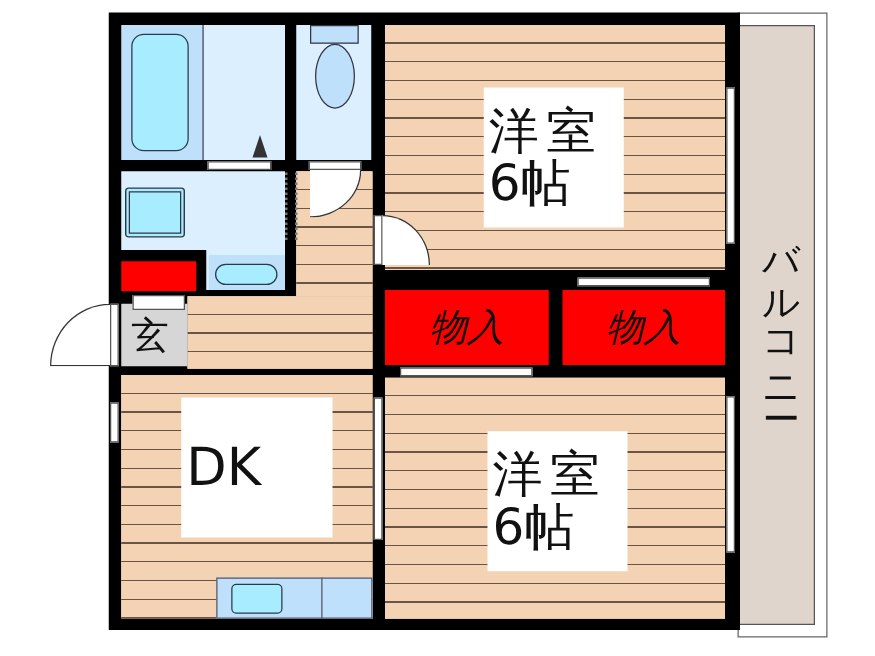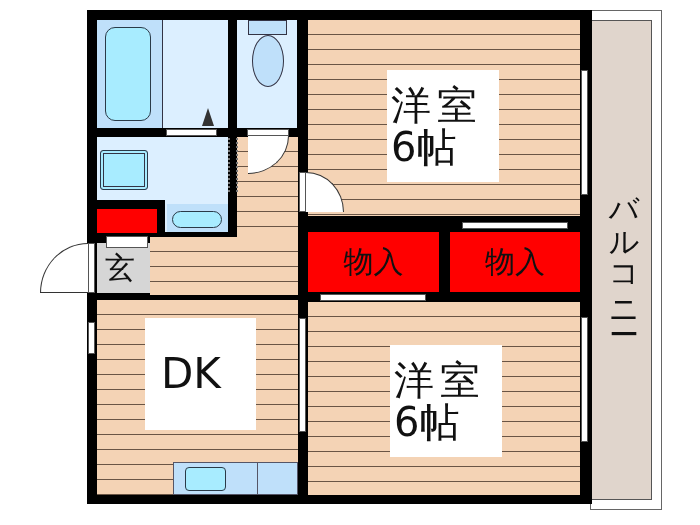--- a/index.html
+++ b/index.html
@@ -13,21 +13,21 @@
   .wet { background:#dcefff; }
   .wet2 { background:#bfe0fa; }
   .tub { background:#a8ecff; border:1.5px solid #2a3a48; border-radius:10px; }
   .red { background:#ff0000; }
   .label {
     background:#fff; color:#111;
     font-family:"DejaVu Sans","Liberation Sans",sans-serif;
     font-weight:400; line-height:1.05;
     display:flex; flex-direction:column; justify-content:center; align-items:flex-start;
   }
-  .closet-text { color:#111; font-size:30px; display:flex; align-items:center; justify-content:center; }
+  .closet-text { color:#111; font-size:30px; display:flex; align-items:center; justify-content:center;font-style:italic; }
   .door-arc { border:1px solid #333; background:#fff; }
   .window { background:#fff; border:1px solid #555; }
   .balcony { background:#e0d5cc; border:1.5px solid #555; }
   .balcony-frame { border:1.5px solid #666; background:#fff; }
   .vtext { writing-mode:vertical-rl; text-orientation:upright; font-size:30px; color:#111; letter-spacing:2px; }
   .genkan { background:#d6d6d6; }
 </style>
 </head>
 <body>
 
@@ -61,21 +61,21 @@
 <div class="abs window" style="left:581px;top:317px;width:7px;height:125px;"></div>
 
 <div class="abs wood" style="left:237px;top:137px;width:61px;height:100px;"></div>
 <div class="abs wood" style="left:150px;top:237px;width:148px;height:58px;"></div>
 <div class="abs wood" style="left:97px;top:300px;width:201px;height:195px;"></div>
 
 <div class="abs window" style="left:299px;top:318px;width:7px;height:114px;"></div>
 
 <div class="abs window" style="left:88px;top:322px;width:7px;height:32px;"></div>
 
-<div class="abs label" style="left:145px;top:318px;width:111px;height:112px;font-size:42px;padding-left:16px;">
+<div class="abs label" style="left:145px;top:318px;width:121px;height:112px;font-size:42px;padding-left:4px;">
   <span>DK</span>
 </div>
 
 <div class="abs wet2" style="left:173px;top:462px;width:125px;height:33px;border:1px solid #556;"></div>
 <div class="abs tub" style="left:185px;top:467px;width:41px;height:24px;border-radius:4px;"></div>
 <div class="abs" style="left:257px;top:462px;width:1px;height:33px;background:#556;"></div>
 
 <div class="abs wet2" style="left:97px;top:20px;width:66px;height:108px;border-right:1px solid #334;"></div>
 <div class="abs tub" style="left:105px;top:27px;width:46px;height:94px;"></div>
 <div class="abs wet" style="left:163px;top:20px;width:65px;height:108px;"></div>

